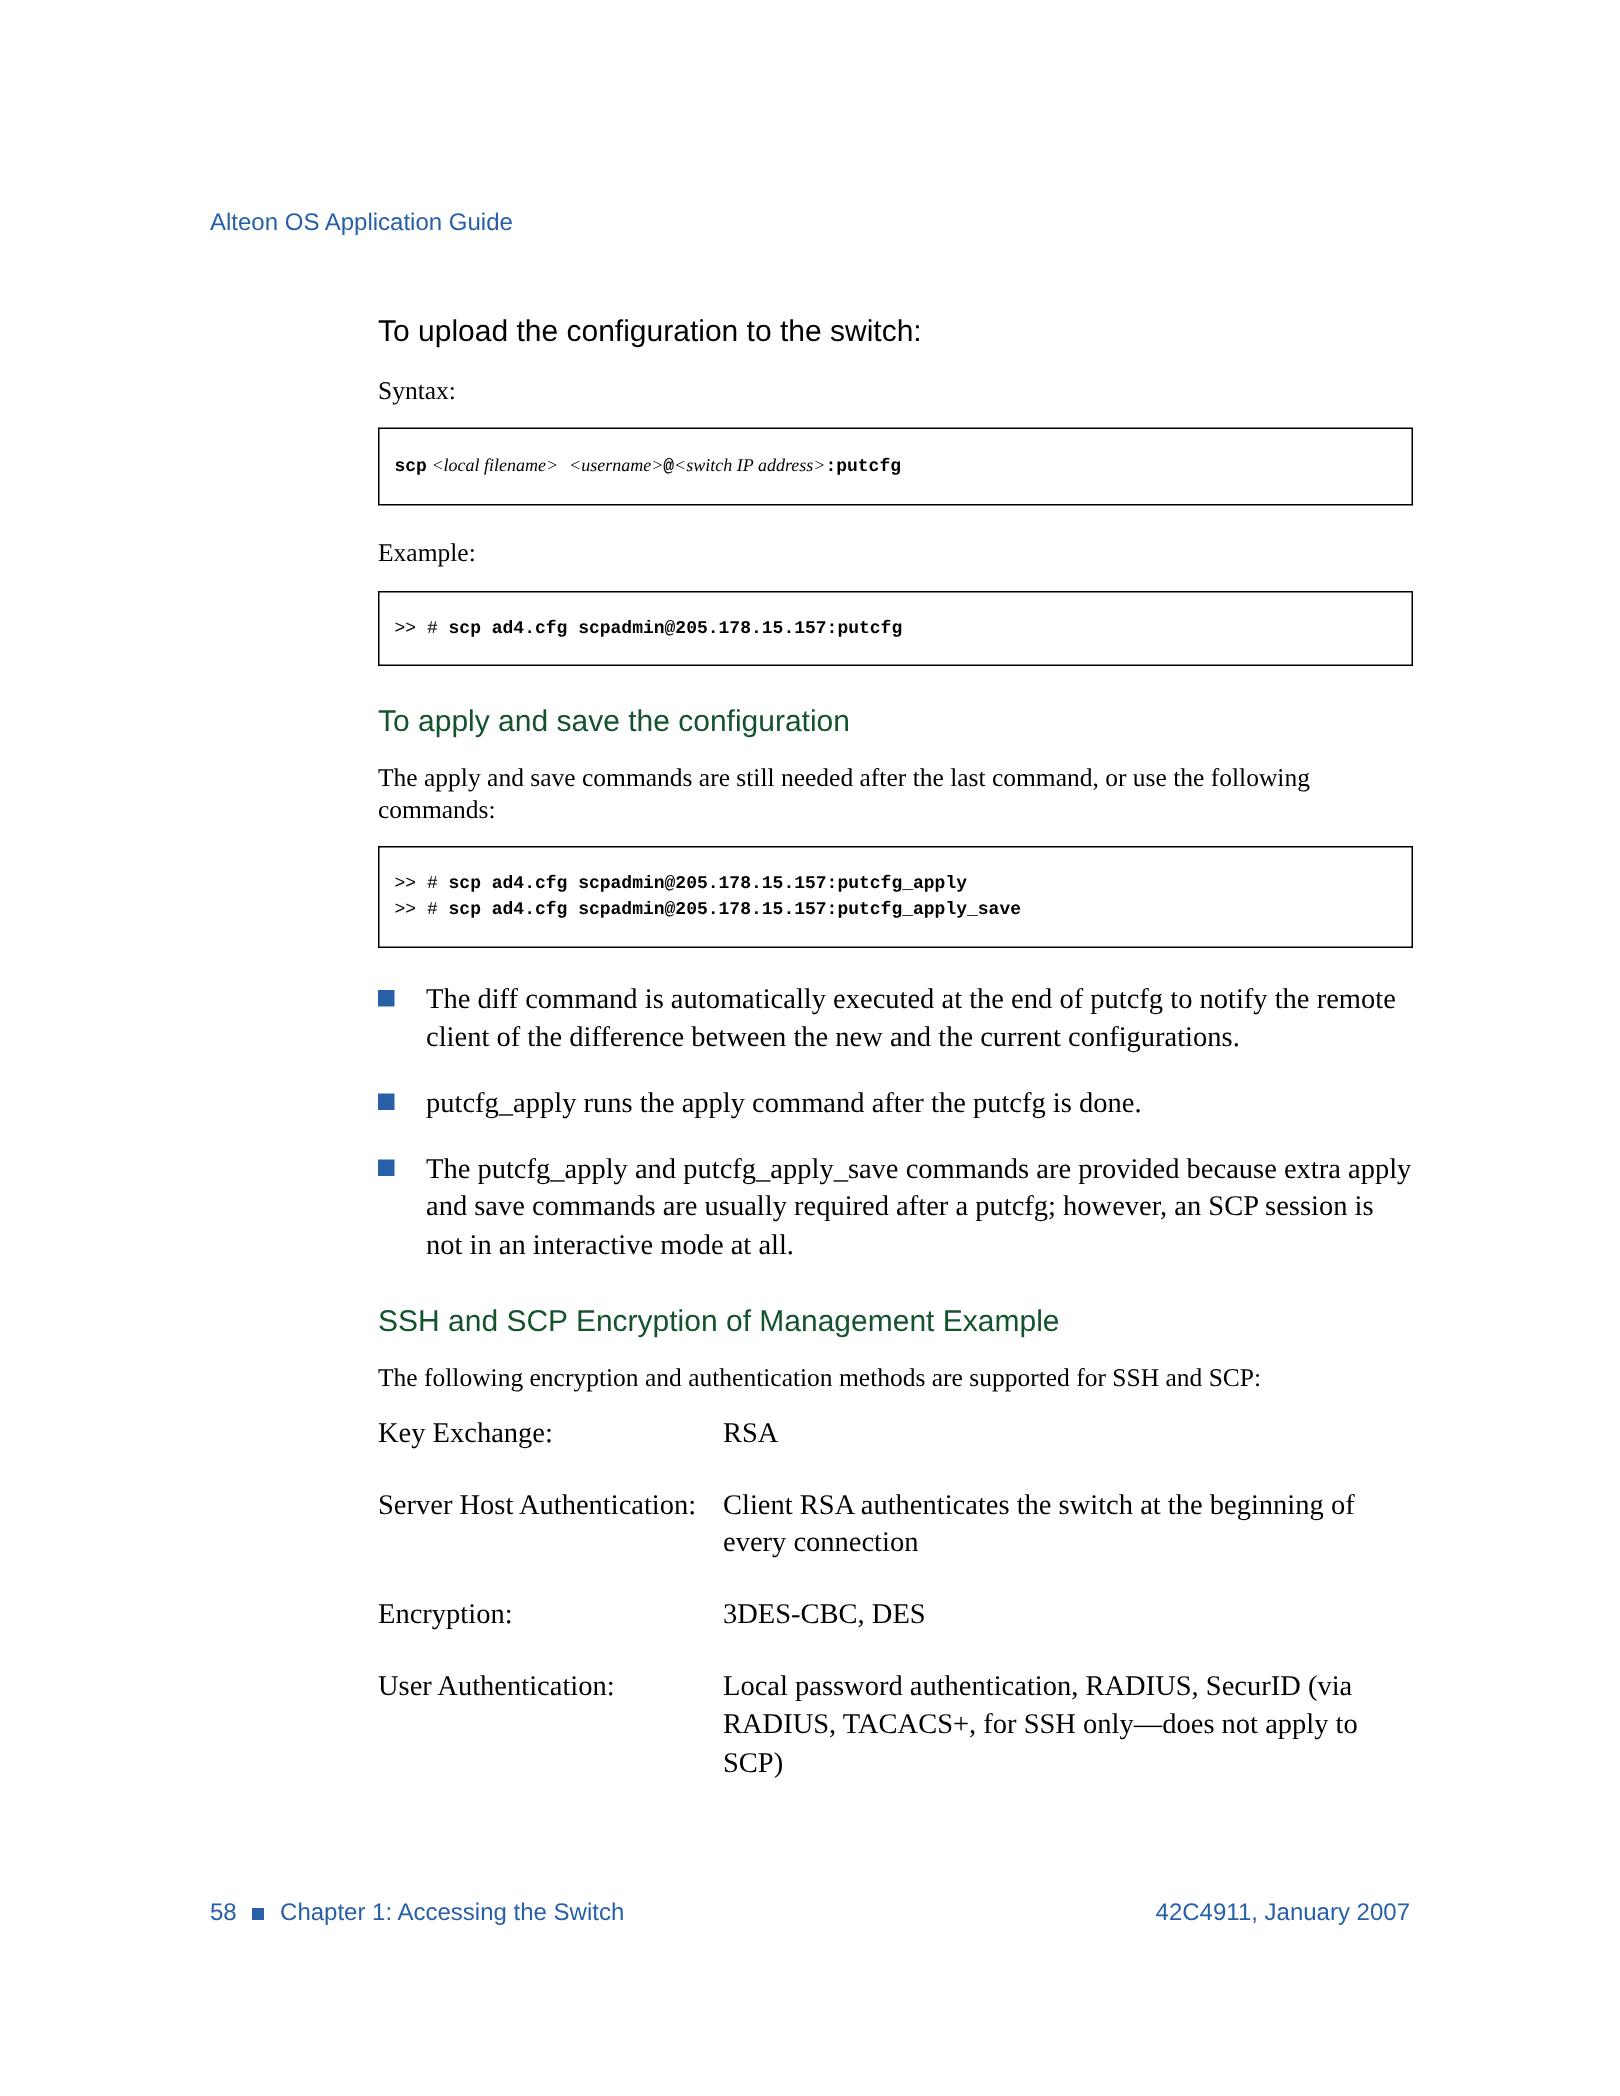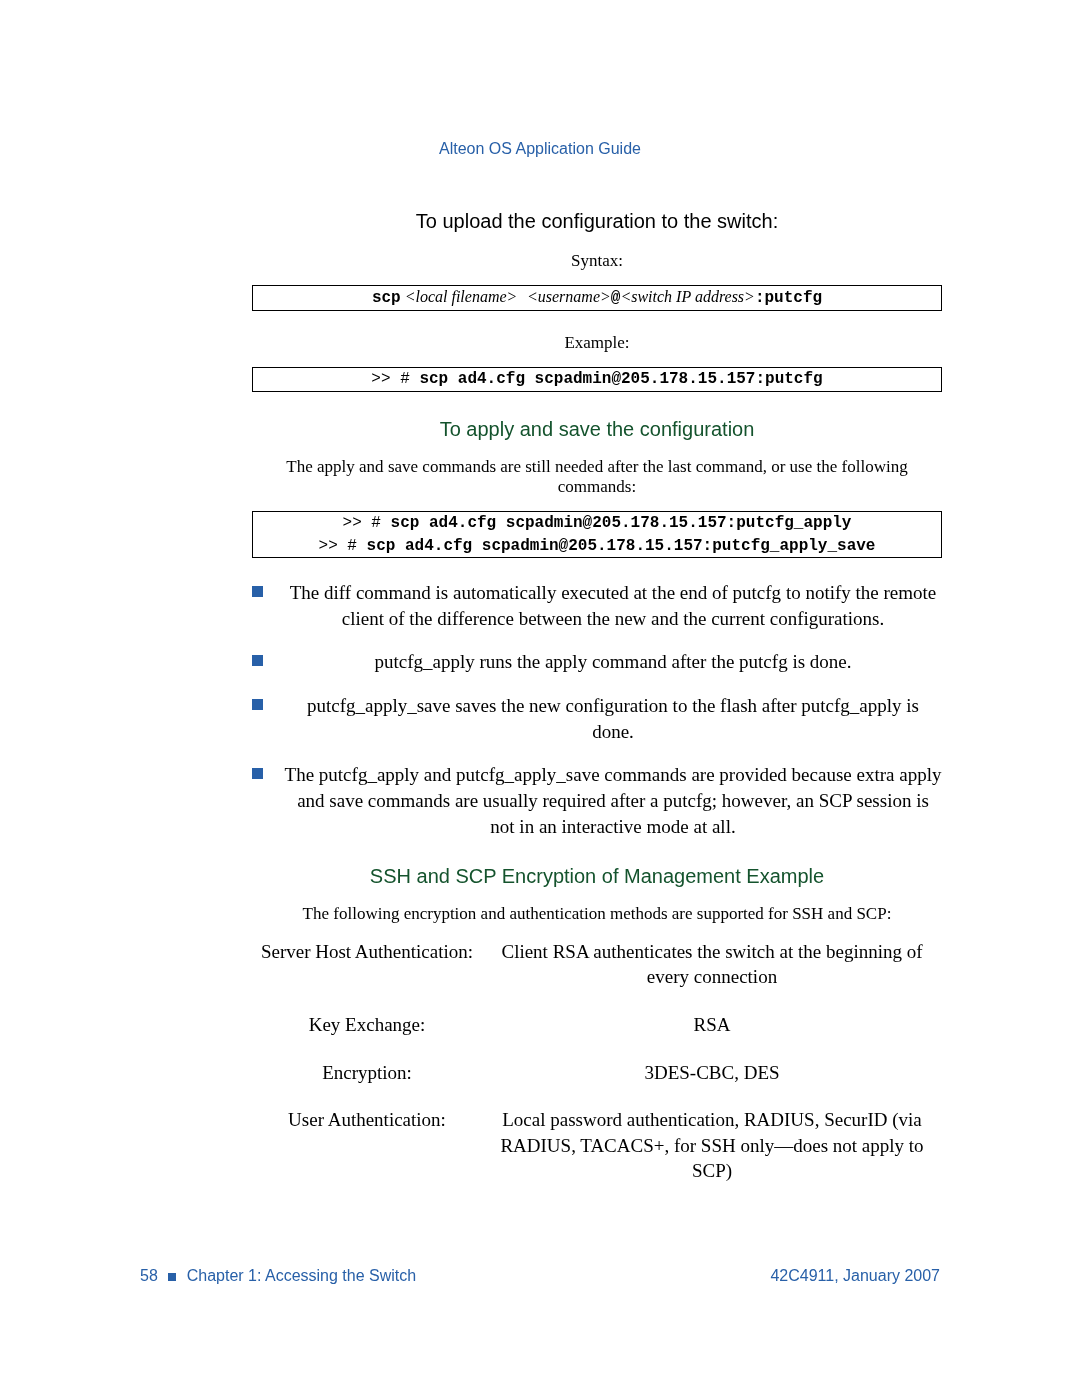--- a/index.html
+++ b/index.html
@@ -9,21 +9,20 @@
     background: #fff;
     font-family: Georgia, 'Times New Roman', serif;
     color: #000;
     position: relative;
   }
   .page {
     position: absolute;
     left: 140px;
     top: 140px;
     width: 800px;
-    text-align: center;
   }
   .header-title {
     color: #2860a8;
     font-family: 'Segoe UI', 'Myriad Pro', Arial, sans-serif;
     font-size: 16px;
     margin-bottom: 52px;
   }
   .content {
     margin-left: 112px;
     width: 690px;
@@ -34,23 +33,23 @@
     margin-bottom: 18px;
   }
   .para {
     font-size: 17px;
     line-height: 1.2;
     margin-bottom: 14px;
   }
   .codebox {
     border: 1px solid #000;
     background: #fff;
-    padding: 0 10px;
+    padding: 16px 10px;
     font-family: 'Courier New', monospace;
-    font-size: 16px;
+    font-size: 12px;
     margin-bottom: 22px;
     line-height: 1.4;
     white-space: pre;
     overflow: hidden;
   }
   .codebox .b { font-weight: bold; }
   .codebox .i { font-style: italic; font-family: Georgia, serif; }
   .section-h {
     color: #14532d;
     font-family: 'Segoe UI', 'Myriad Pro', Arial, sans-serif;
@@ -131,35 +130,34 @@
     <div class="section-h">To apply and save the configuration</div>
 
     <div class="para"><span>The </span><span class="mono">apply</span><span> and </span><span class="mono">save</span><span> commands are still needed after the last command, or use the following commands:</span></div>
 
     <div class="codebox"><span>&gt;&gt; # </span><span class="b">scp ad4.cfg scpadmin@205.178.15.157:putcfg_apply</span>
 <span>&gt;&gt; # </span><span class="b">scp ad4.cfg scpadmin@205.178.15.157:putcfg_apply_save</span></div>
 
     <ul class="bullets">
       <li><span>The </span><span class="mono">diff</span><span> command is automatically executed at the end of </span><span class="mono">putcfg</span><span> to notify the remote client of the difference between the new and the current configurations.</span></li>
       <li><span class="mono">putcfg_apply</span><span> runs the </span><span class="mono">apply command</span><span> after the </span><span class="mono">putcfg</span><span> is done.</span></li>
-      <li><span class="mono">putcfg_apply_save</span><span> saves the new configuration to the flash after </span><span class="mono">putcfg_apply</span><span> is done.</span></li>
       <li><span>The </span><span class="mono">putcfg_apply</span><span> and </span><span class="mono">putcfg_apply_save</span><span> commands are provided because extra </span><span class="mono">apply</span><span> and </span><span class="mono">save</span><span> commands are usually required after a </span><span class="mono">putcfg</span><span>; however, an SCP session is not in an interactive mode at all.</span></li>
     </ul>
 
     <div class="section-h">SSH and SCP Encryption of Management Example</div>
     <div class="para">The following encryption and authentication methods are supported for SSH and SCP:</div>
 
     <div class="deflist">
       <div class="defrow">
+        <div class="term">Key Exchange:</div>
+        <div class="def">RSA</div>
+      </div>
+      <div class="defrow">
         <div class="term">Server Host Authentication:</div>
         <div class="def">Client RSA authenticates the switch at the beginning of every connection</div>
-      </div>
-      <div class="defrow">
-        <div class="term">Key Exchange:</div>
-        <div class="def">RSA</div>
       </div>
       <div class="defrow">
         <div class="term">Encryption:</div>
         <div class="def">3DES-CBC, DES</div>
       </div>
       <div class="defrow">
         <div class="term">User Authentication:</div>
         <div class="def"><span>Local password authentication, RADIUS, </span><span class="mono">SecurID</span><span> (via RADIUS, TACACS+, for SSH only—does not apply to SCP)</span></div>
       </div>
     </div>

